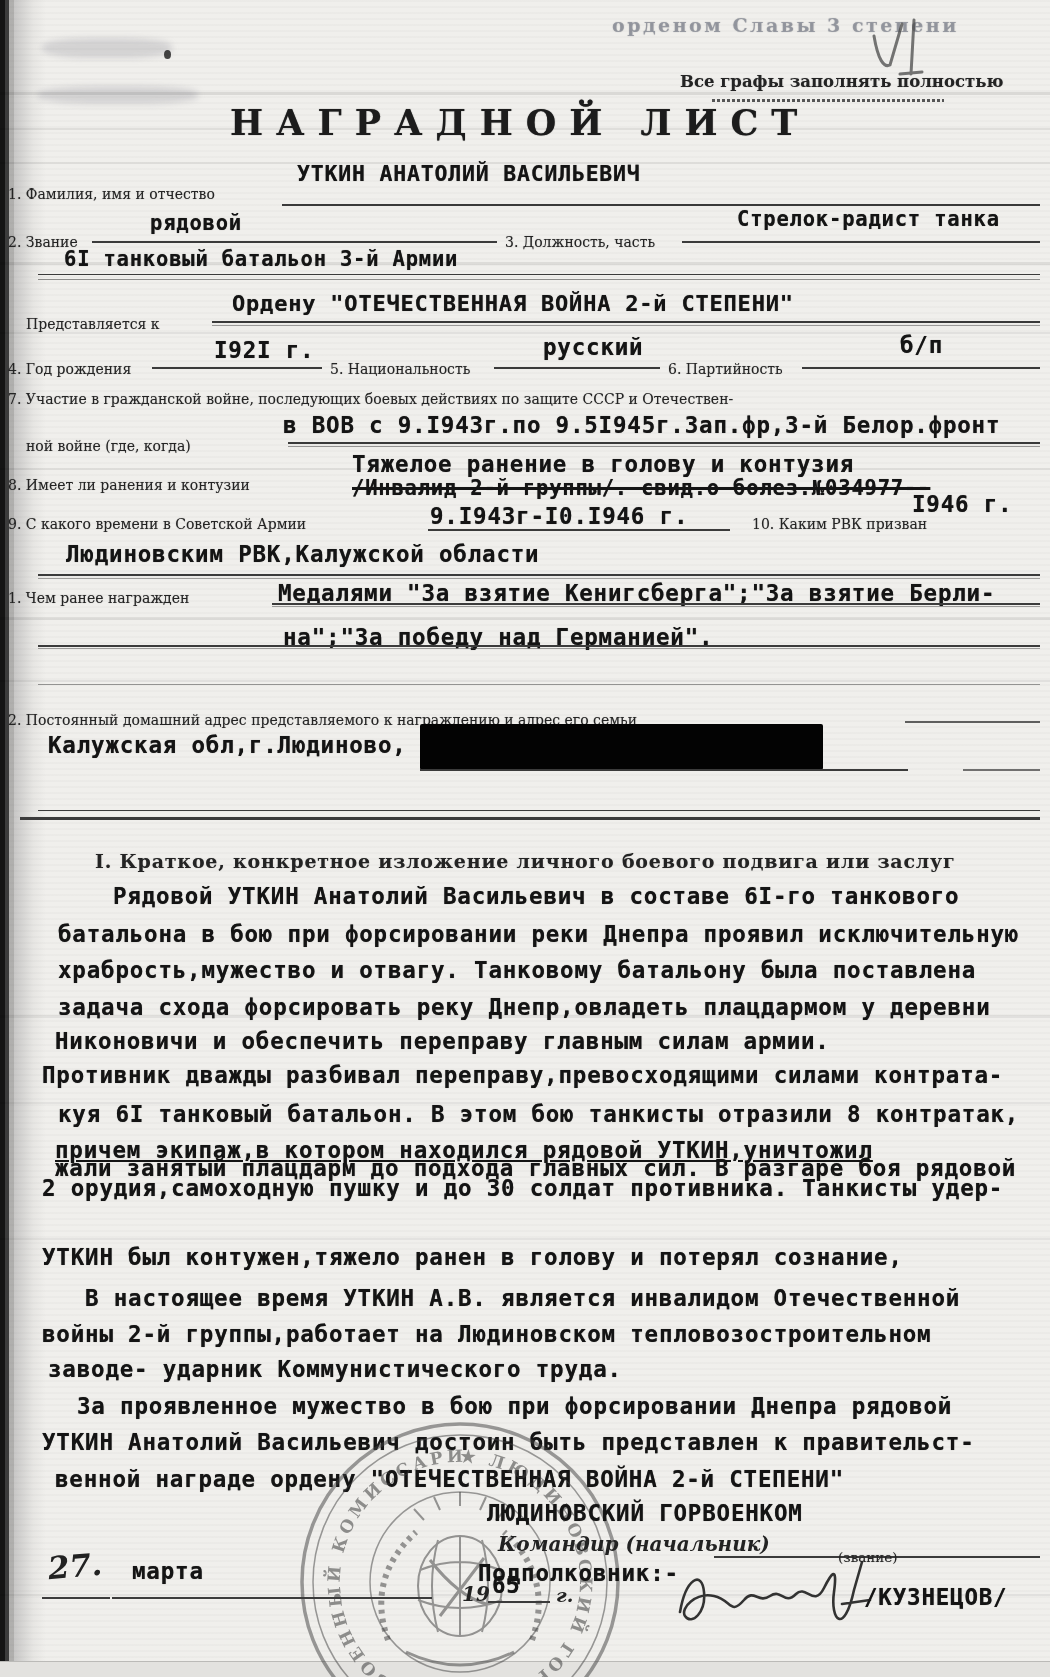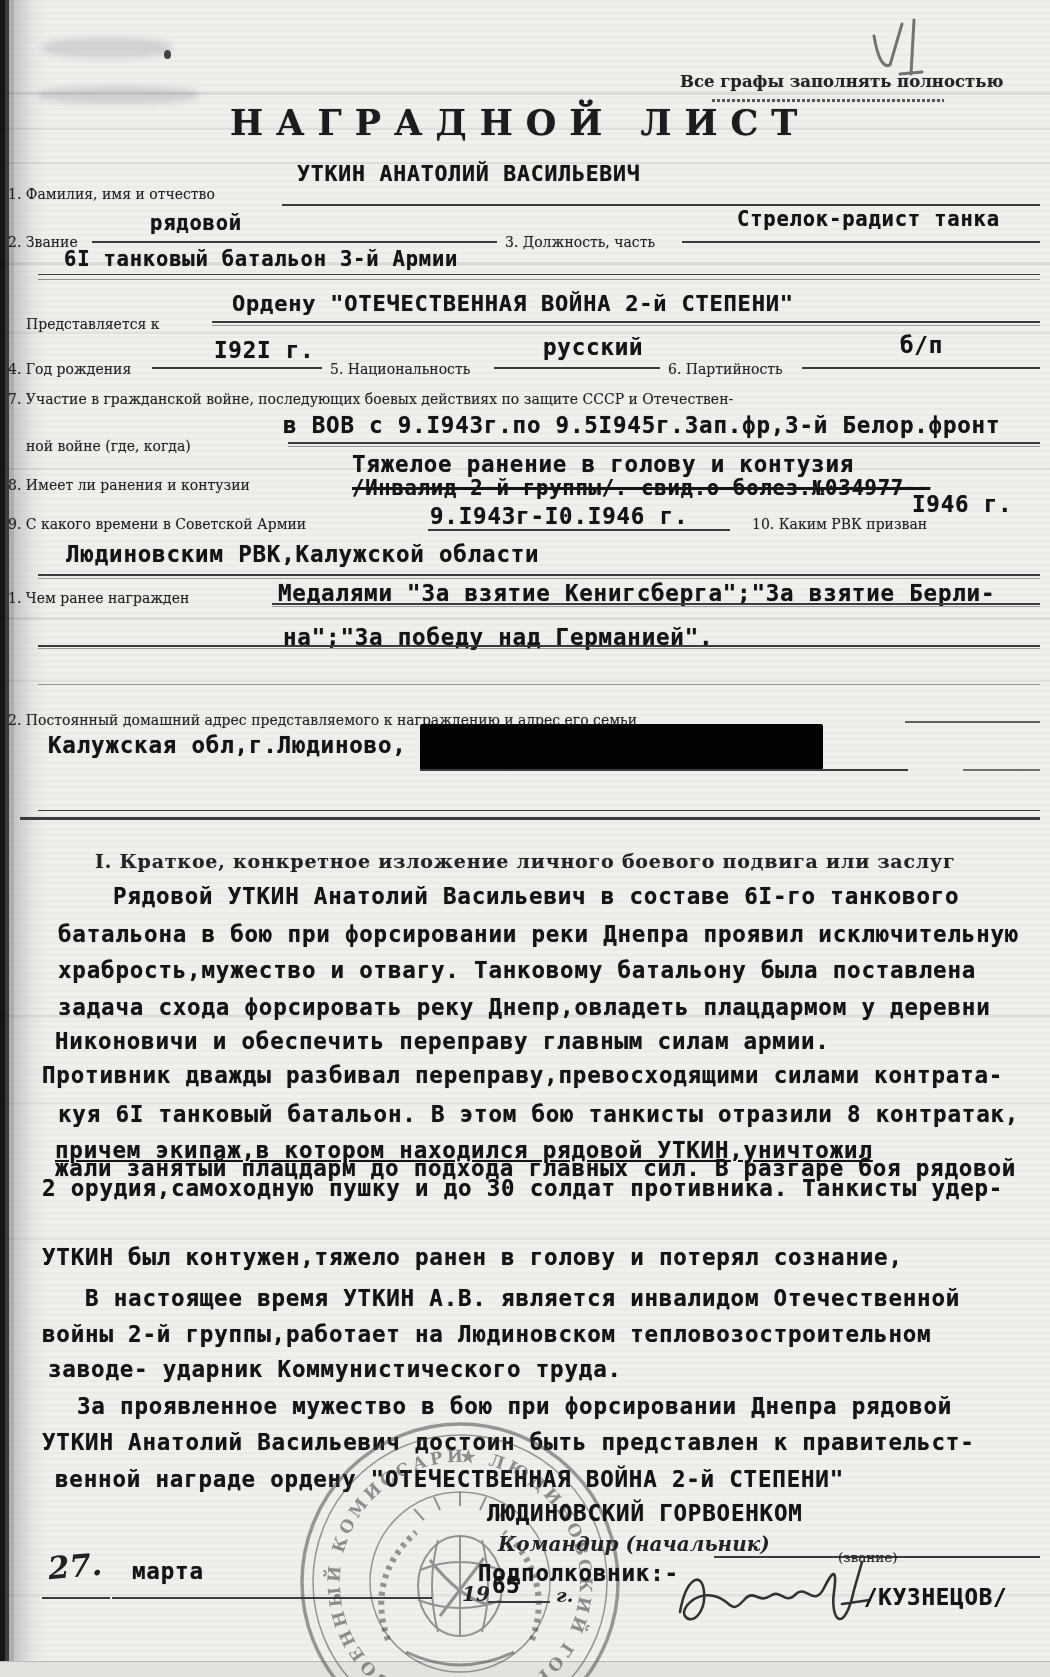--- a/index.html
+++ b/index.html
@@ -46,20 +46,21 @@
   <div class="streak" style="top:332px;height:2px;opacity:.06;"></div>
   <div class="streak" style="top:468px;height:2px;opacity:.06;"></div>
   <div class="streak" style="top:617px;height:3px;opacity:.07;"></div>
   <div class="streak" style="top:680px;height:2px;opacity:.06;"></div>
   <div class="streak" style="top:1015px;height:3px;opacity:.06;"></div>
   <div class="streak" style="top:1102px;height:2px;opacity:.05;"></div>
   <div class="streak" style="top:1238px;height:2px;opacity:.05;"></div>
   <div class="streak" style="top:1594px;height:2px;opacity:.06;"></div>
   <div class="botband"></div>
 
+  <div class="abs lbl pencil" style="left:612px;top:14px;font-size:19px;letter-spacing:2.5px;">орденом Славы 3 степени</div>
   <svg style="left:862px;top:14px;" width="80" height="85" viewBox="0 0 80 85">
     <g stroke="#4a4a4a" stroke-width="3" fill="none" opacity=".75" stroke-linecap="round">
       <path d="M12,22 C16,46 22,54 28,51 L40,10"></path>
       <path d="M52,6 L49,60"></path>
       <path d="M38,60 L60,58"></path>
     </g>
   </svg>
   <div class="abs lbl" style="left:680px;top:72px;font-size:16.5px;font-weight:bold;">Все графы заполнять полностью</div>
   <div class="abs" style="left:712px;top:99px;width:232px;height:3px;background:repeating-linear-gradient(90deg,#555 0 3px,transparent 3px 5px);"></div>
 

